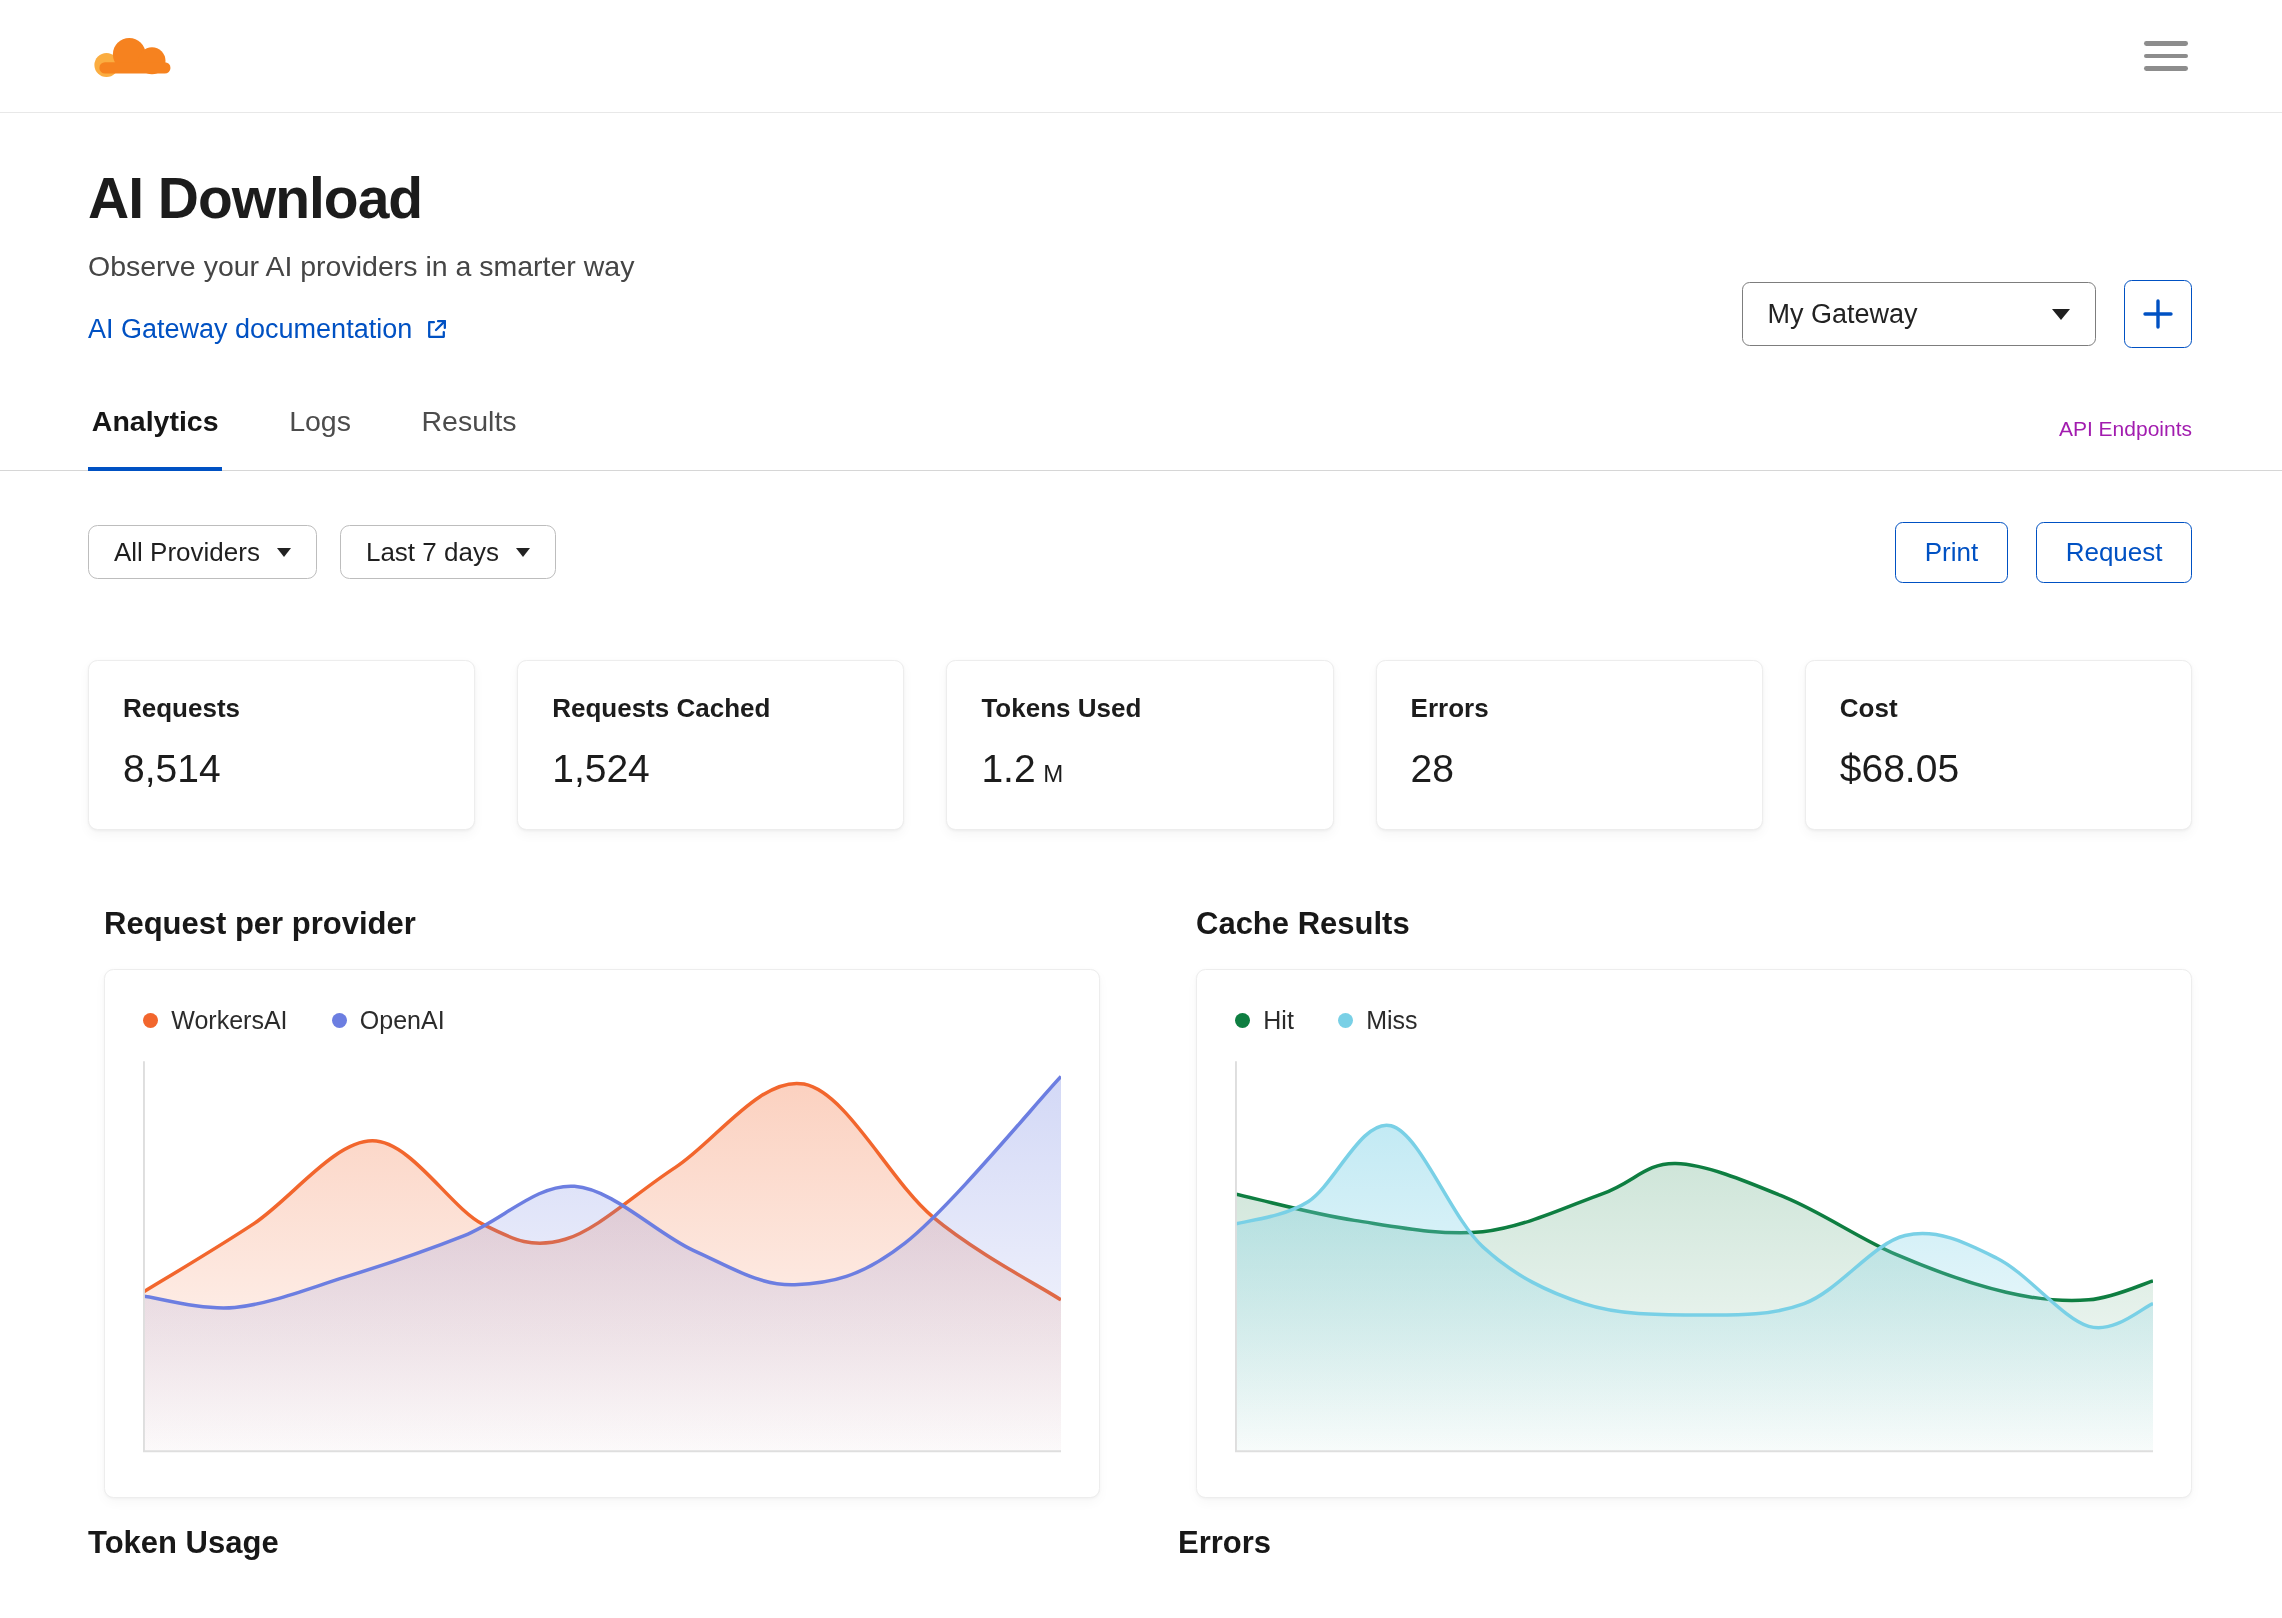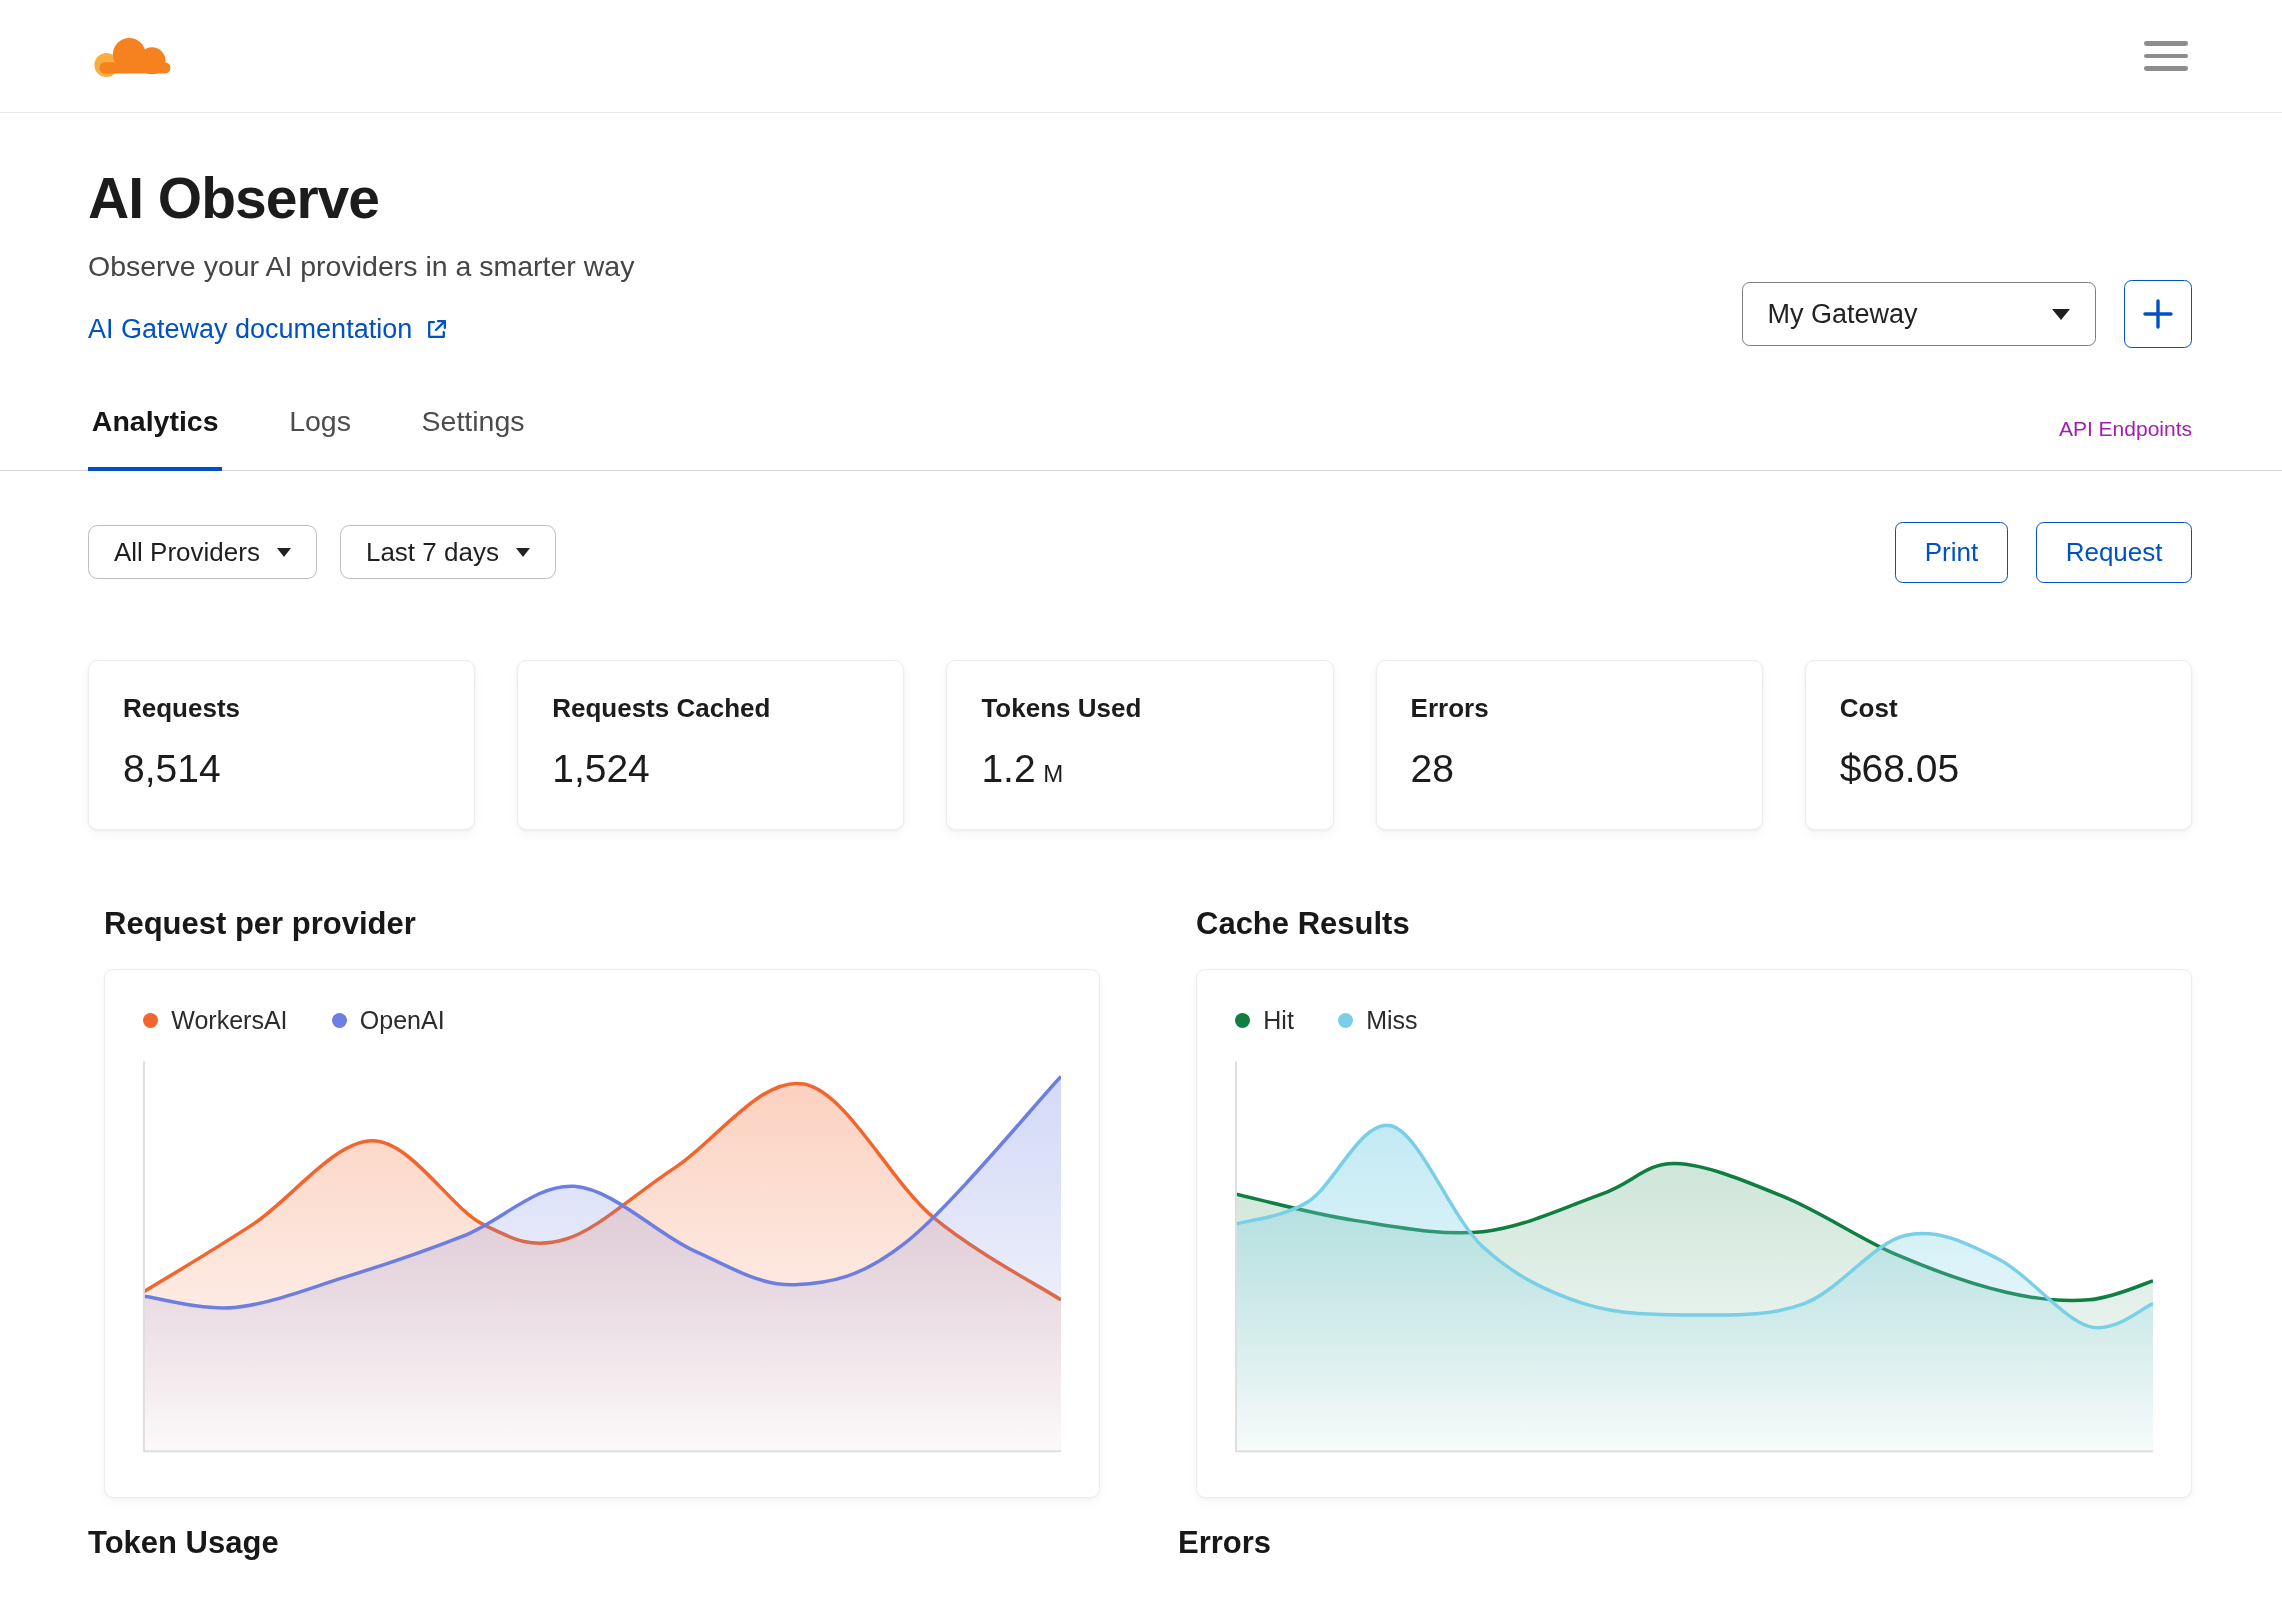--- a/index.html
+++ b/index.html
@@ -108,21 +108,21 @@
     </svg>
   </div>
   <div class="hamburger">
     <span></span>
       <span></span>
       <span></span>
   </div>
 </div>
 
 <div class="header">
-  <h1 class="page-title">AI Observe</h1>
+  <h1 class="page-title">AI Download</h1>
   <p class="subtitle">Observe your AI providers in a smarter way</p>
   <a class="doclink">
     <span>AI Gateway documentation</span>
     <svg width="25" height="25" viewBox="0 0 24 24" fill="none" stroke="#0051c3" stroke-width="2.2" stroke-linecap="round" stroke-linejoin="round">
       <path d="M9.5 5H5v14h14v-4.5"></path>
       <path d="M13.5 4H20v6.5"></path>
       <path d="M20 4 L11.5 12.5"></path>
     </svg>
   </a>
 
@@ -136,21 +136,21 @@
         <path d="M17 4 V30 M4 17 H30" stroke="#0051c3" stroke-width="3.4" stroke-linecap="round" fill="none"></path>
       </svg>
     </button>
   </div>
 
   
   <div class="tabs-row">
     <div class="tabs">
       <div class="tab active">Analytics</div>
       <div class="tab">Logs</div>
-      <div class="tab">Settings</div>
+      <div class="tab">Results</div>
     </div>
     <div class="api-link">API Endpoints</div>
   </div>
 </div>
 
 <div class="main">
 
   <div class="filter-row">
     <div class="filter-left">
       <button class="dropdown">

